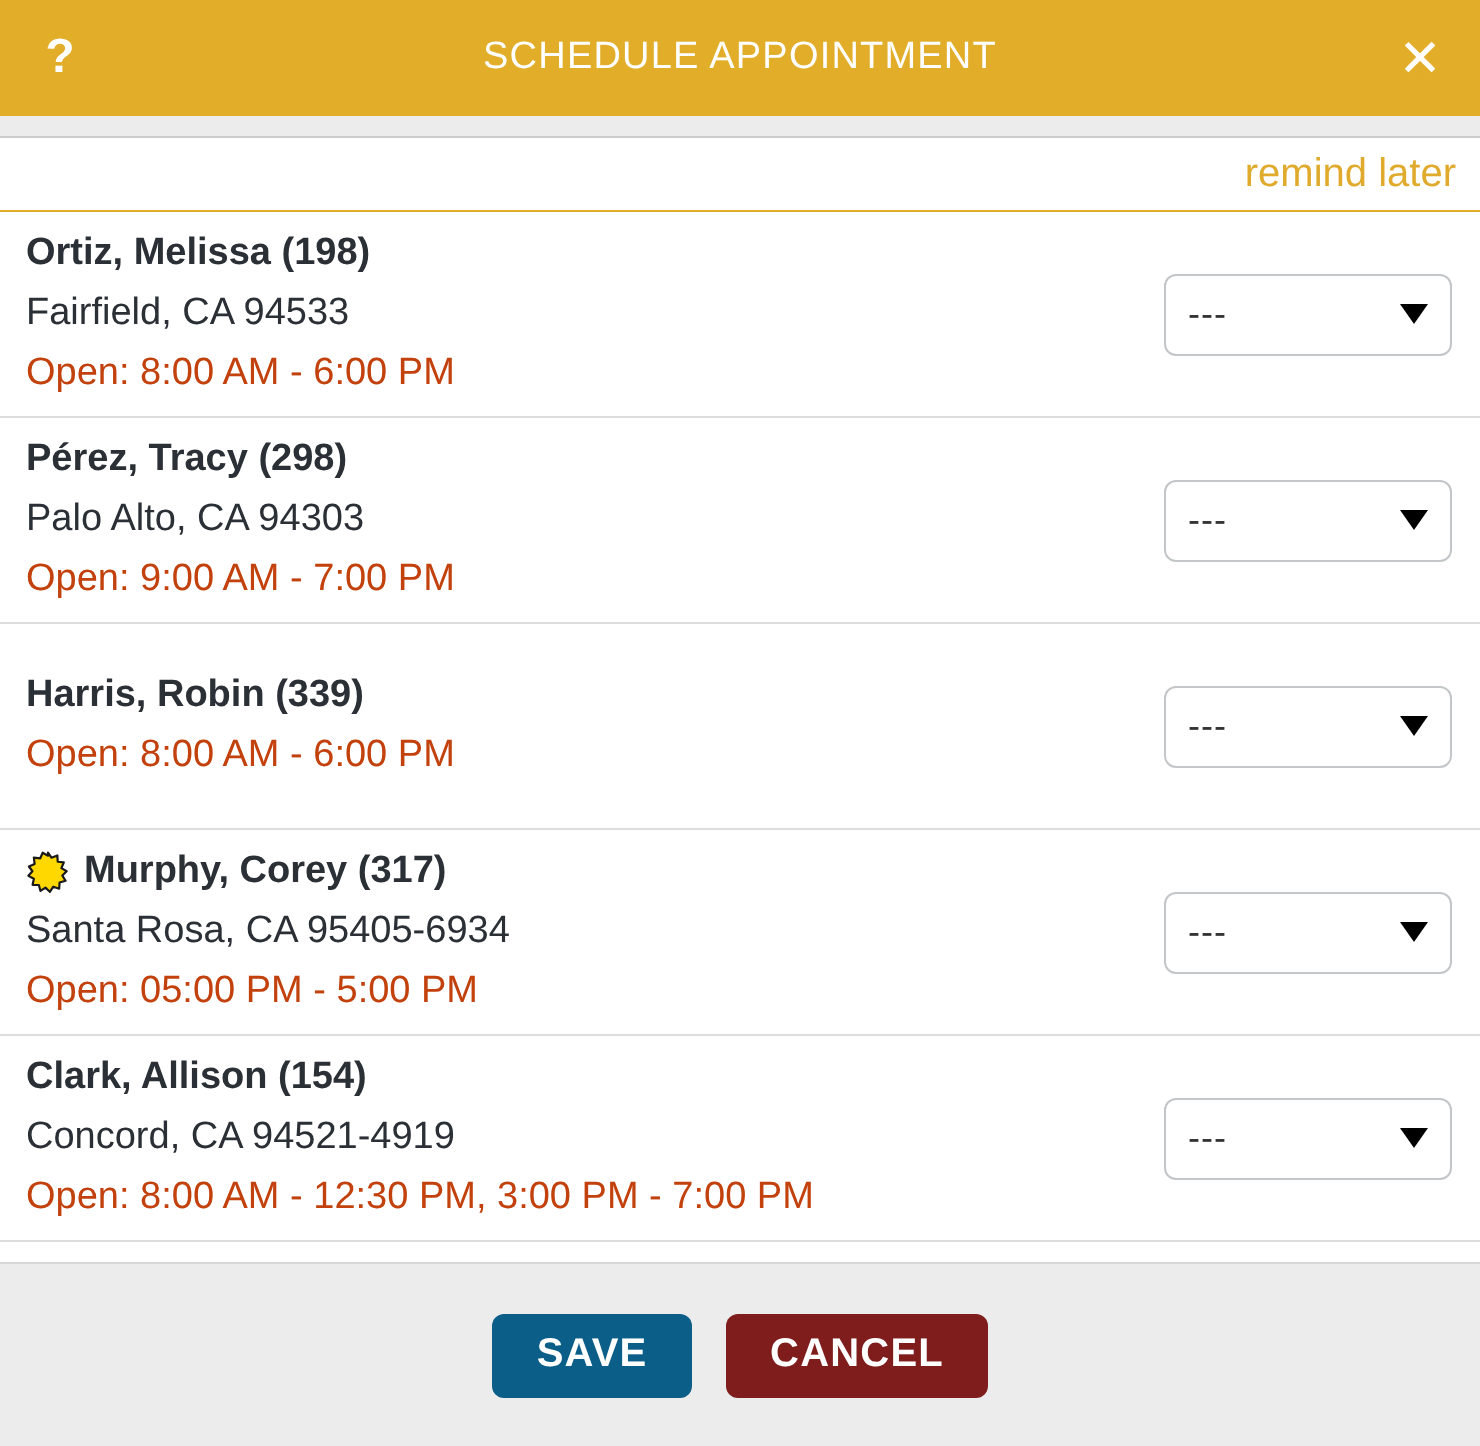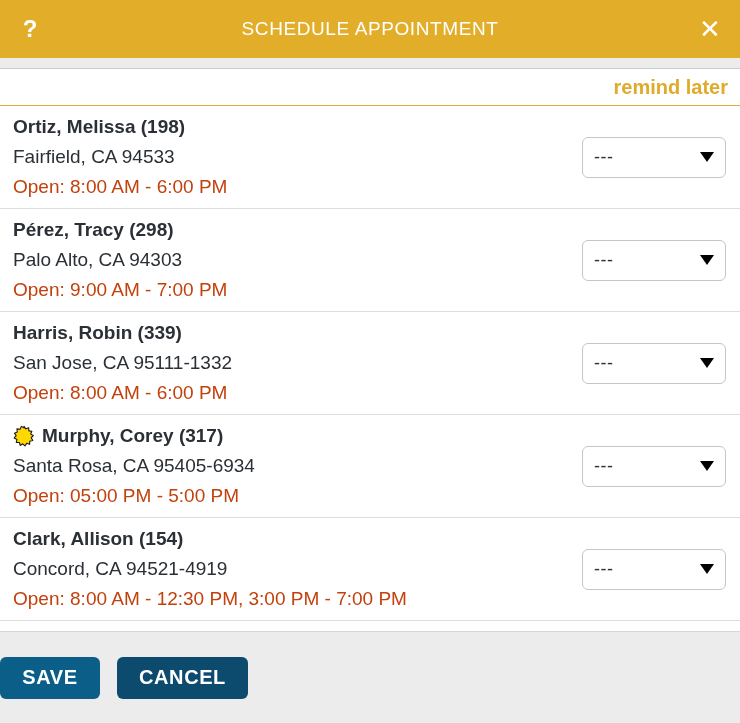--- a/index.html
+++ b/index.html
@@ -91,21 +91,20 @@
     display: flex;
     align-items: center;
     justify-content: flex-end;
     padding-right: 12px;
   }
   .remind-link {
     color: #e0ab2c;
     font-size: 20px;
     cursor: pointer;
     user-select: none;
-    font-weight: bold;
   }
 
   
   .list {
     flex: 1 1 auto;
     overflow: hidden;
     background: #ffffff;
   }
   .row {
     display: flex;
@@ -189,40 +188,40 @@
 
   
   .footer {
     flex: 0 0 92px;
     height: 92px;
     background: #ececec;
     border-top: 1px solid #d7d7d7;
     box-sizing: border-box;
     display: flex;
     align-items: center;
-    justify-content: flex-start;
+    justify-content: center;
     gap: 17px;
   }
   .btn {
     border: none;
     border-radius: 6px;
     color: #ffffff;
     font-family: "Liberation Sans", sans-serif;
     font-size: 20px;
     font-weight: bold;
     letter-spacing: 0.6px;
     cursor: pointer;
     height: 42px;
     padding: 0 22px;
     display: flex;
     align-items: center;
     justify-content: center;
   }
   .btn-save { background: #0b5e87; min-width: 100px; }
-  .btn-cancel { background: #0c4a6e; min-width: 110px; }
+  .btn-cancel { background: #7f1d1d; min-width: 110px; }
 </style>
 </head>
 <body>
 
 <div class="dialog">
 
   <div class="titlebar">
     <div class="help-btn">?</div>
     <div class="titlebar-title">SCHEDULE APPOINTMENT</div>
     <div class="close-btn">✕</div>
@@ -259,21 +258,20 @@
         <div class="slot-select">
           <span class="slot-value">---</span>
           <span class="slot-arrow"></span>
         </div>
       </div>
       <div class="row">
         <div class="row-info">
           <div class="row-name">
             <span>Harris, Robin (339)</span>
           </div>
-          <div class="row-address">San Jose, CA 95111-1332</div>
           <div class="row-hours">Open: 8:00 AM - 6:00 PM</div>
         </div>
         <div class="slot-select">
           <span class="slot-value">---</span>
           <span class="slot-arrow"></span>
         </div>
       </div>
       <div class="row">
         <div class="row-info">
           <div class="row-name">

